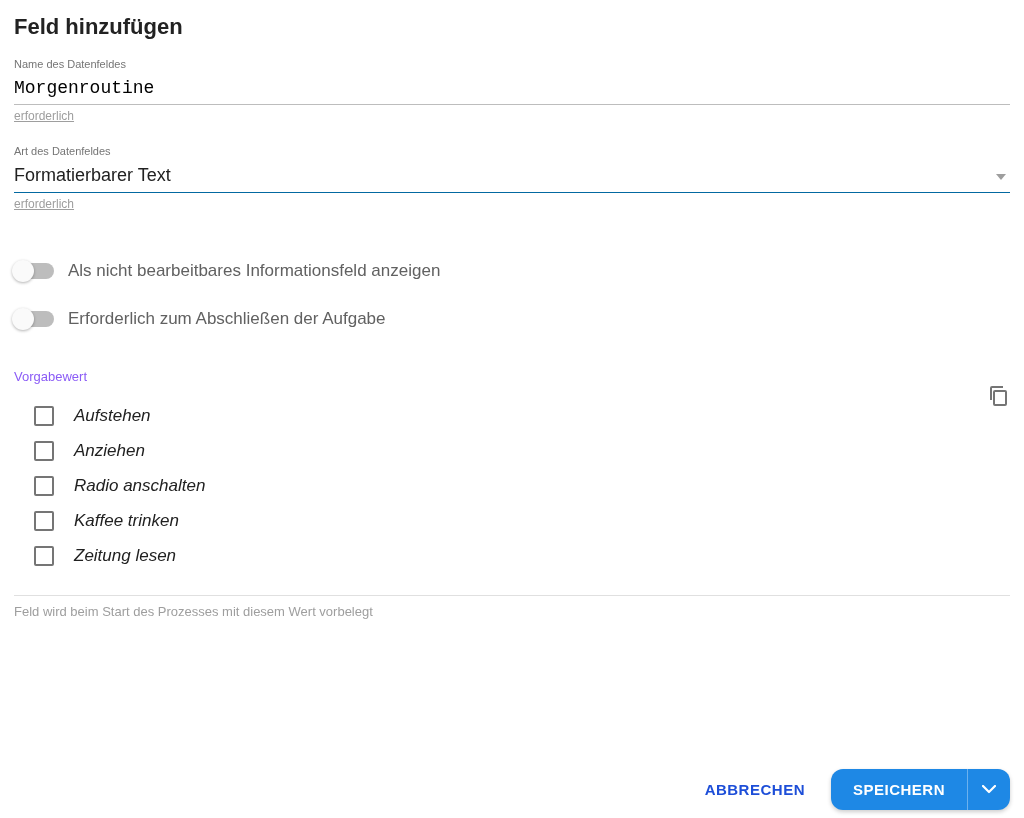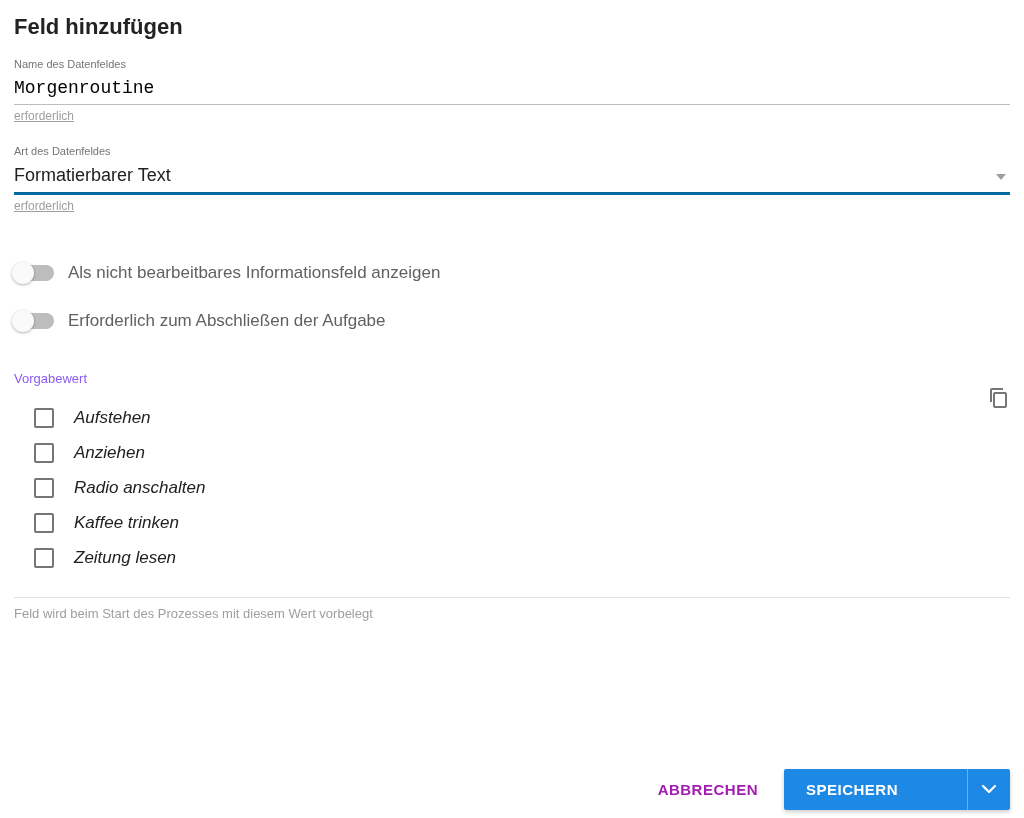--- a/index.html
+++ b/index.html
@@ -36,21 +36,21 @@
     border-bottom: 1px solid #bdbdbd;
     font-size: 18px;
     padding: 4px 0 6px 0;
     outline: none;
     background: transparent;
     font-family: Liberation Mono, monospace;
   }
   .select-row {
     display: flex;
     align-items: center;
-    border-bottom: 3px solid #0369a1;
+    border-bottom: 1px solid #0369a1;
     padding: 4px 0 6px 0;
   }
   .select-value {
     flex: 1;
     font-size: 18px;
   }
   .dropdown-icon {
     color: #9e9e9e;
     font-size: 12px;
     padding-right: 4px;
@@ -147,33 +147,32 @@
     align-items: center;
     padding-bottom: 8px;
     gap: 18px;
   }
   .btn-cancel {
     background: transparent;
     border: none;
     font-size: 15px;
     font-weight: 600;
     letter-spacing: 0.5px;
-    color: #a21caf;
+    color: #1d4ed8;
     cursor: pointer;
     text-transform: uppercase;
     padding: 10px 8px;
     font-family: inherit;
   }
   .btn-save-group {
     display: flex;
     background: #1e88e5;
-    border-radius: 2px;
+    border-radius: 12px;
     overflow: hidden;
     box-shadow: 0 2px 4px rgba(0,0,0,0.2);
-    gap: 47px;
   }
   .btn-save {
     background: transparent;
     border: none;
     color: #fff;
     font-size: 15px;
     font-weight: 600;
     letter-spacing: 0.5px;
     text-transform: uppercase;
     padding: 12px 22px;

